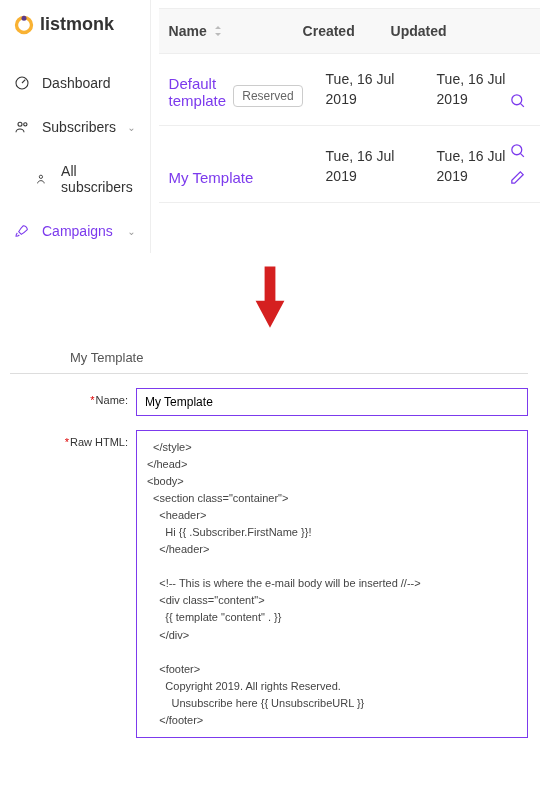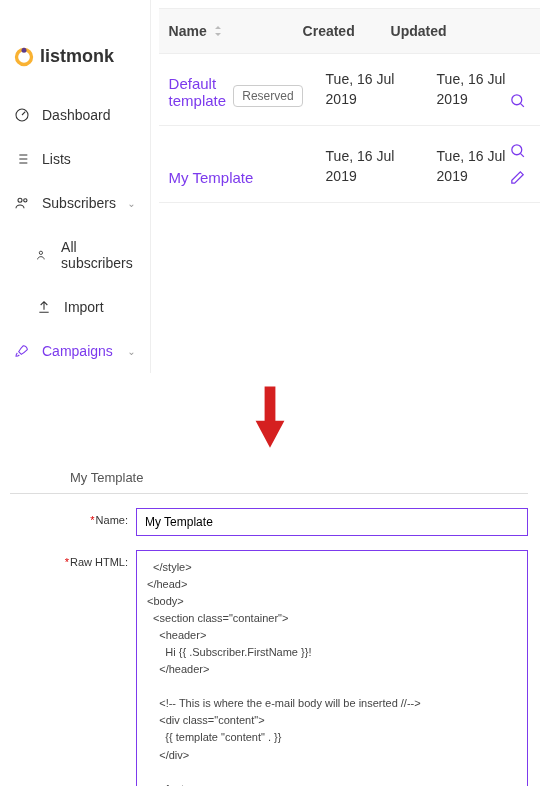--- a/index.html
+++ b/index.html
@@ -1,21 +1,21 @@
 <!DOCTYPE html>
 <html><head>
 <meta charset="utf-8">
 <style>
 * { box-sizing: border-box; margin: 0; padding: 0; }
 body { font-family: -apple-system, BlinkMacSystemFont, 'Segoe UI', Arial, sans-serif; font-size: 14px; color: #333; background: #fff; }
 .app { width: 540px; }
 
 .top-panel { display: flex; }
 .sidebar { width: 170px; padding-top: 8px; }
-.logo { display: flex; align-items: center; padding: 6px 14px; font-weight: 600; font-size: 18px; margin-top: 32px; }
+.logo { display: flex; align-items: center; padding: 6px 14px; font-weight: 600; font-size: 18px; }
 .logo-icon { width: 20px; height: 20px; margin-right: 6px; }
 .nav { margin-top: 20px; }
 .nav-item { display: flex; align-items: center; padding: 14px 14px; cursor: pointer; font-size: 14px; color: #333; }
 .nav-item.sub { padding-left: 36px; }
 .nav-item.active { color: #7c3aed; }
 .nav-icon { width: 16px; height: 16px; margin-right: 12px; stroke: currentColor; fill: none; stroke-width: 1.6; }
 .nav-item .chev { margin-left: auto; font-size: 10px; color: #999; }
 
 .main { flex: 1; padding: 8px 8px 0 8px; border-left: 1px solid #eee;}
 .page-header { display: flex; justify-content: space-between; align-items: center; padding: 0 6px 12px 6px; }
@@ -66,45 +66,33 @@
       <nav class="nav">
         <div class="nav-item">
           <svg class="nav-icon" viewBox="0 0 24 24">
               <circle cx="12" cy="12" r="9"></circle>
               <path d="M12 12l5-5"></path>
             </svg>
           <span>Dashboard</span>
         </div>
         <div class="nav-item">
           <svg class="nav-icon" viewBox="0 0 24 24">
-              <path d="M8 6h12M8 12h12M8 18h12M4 6h0M4 12h0M4 18h0"></path>
-            </svg>
-          <span>Lists</span>
-        </div>
-        <div class="nav-item">
-          <svg class="nav-icon" viewBox="0 0 24 24">
               <circle cx="9" cy="8" r="3"></circle>
               <path d="M3 20c0-3 3-5 6-5s6 2 6 5"></path>
               <circle cx="17" cy="8" r="2.5"></circle>
             </svg>
           <span>Subscribers</span>
           <span class="chev">⌄</span>
         </div>
         <div class="nav-item sub">
           <svg class="nav-icon" viewBox="0 0 24 24">
               <circle cx="9" cy="8" r="3"></circle>
               <path d="M3 20c0-3 3-5 6-5s6 2 6 5"></path>
             </svg>
           <span>All subscribers</span>
-        </div>
-        <div class="nav-item sub">
-          <svg class="nav-icon" viewBox="0 0 24 24">
-              <path d="M12 16V4M7 9l5-5 5 5M5 20h14"></path>
-            </svg>
-          <span>Import</span>
         </div>
         <div class="nav-item active">
           <svg class="nav-icon" viewBox="0 0 24 24">
               <path d="M5 15c-2 2-2 5-2 5s3 0 5-2M14 4c3 0 6 3 6 6-4 4-9 7-9 7l-4-4s3-5 7-9z"></path>
             </svg>
           <span>Campaigns</span>
           <span class="chev">⌄</span>
         </div>
       </nav>
     </aside>

